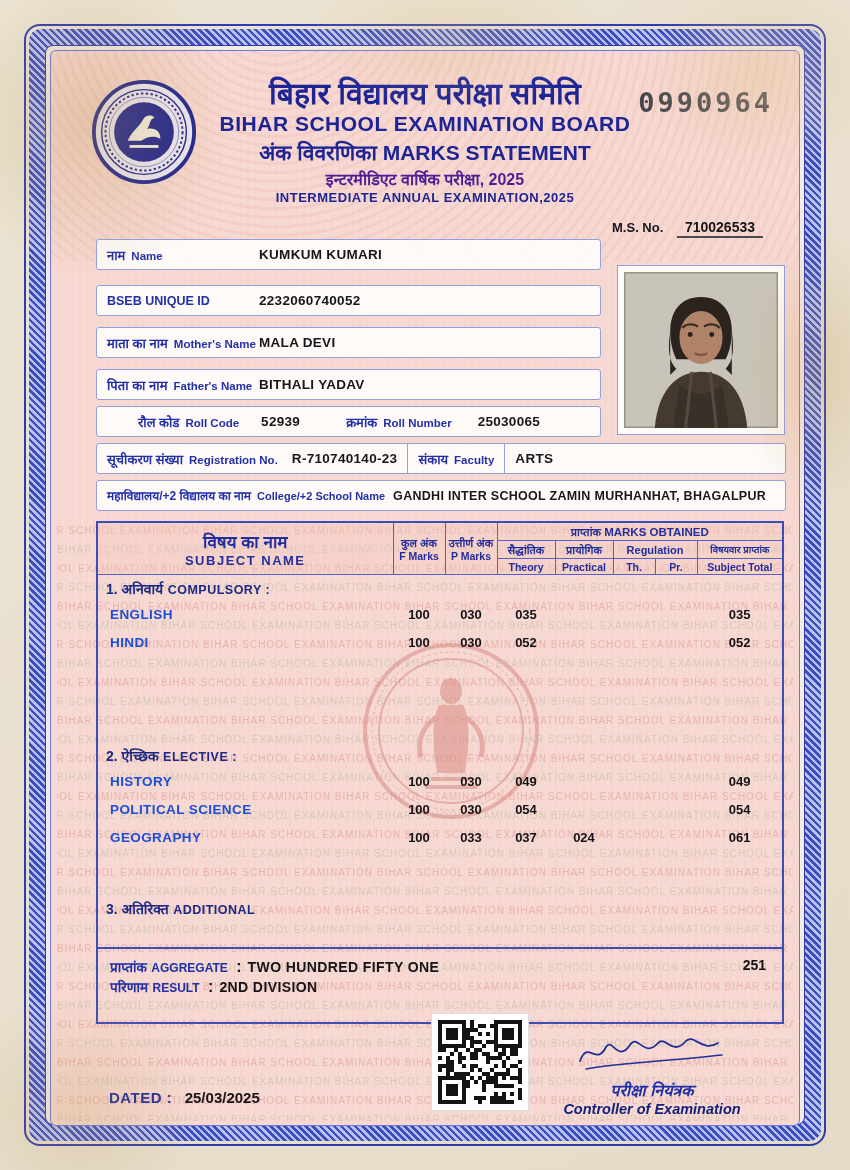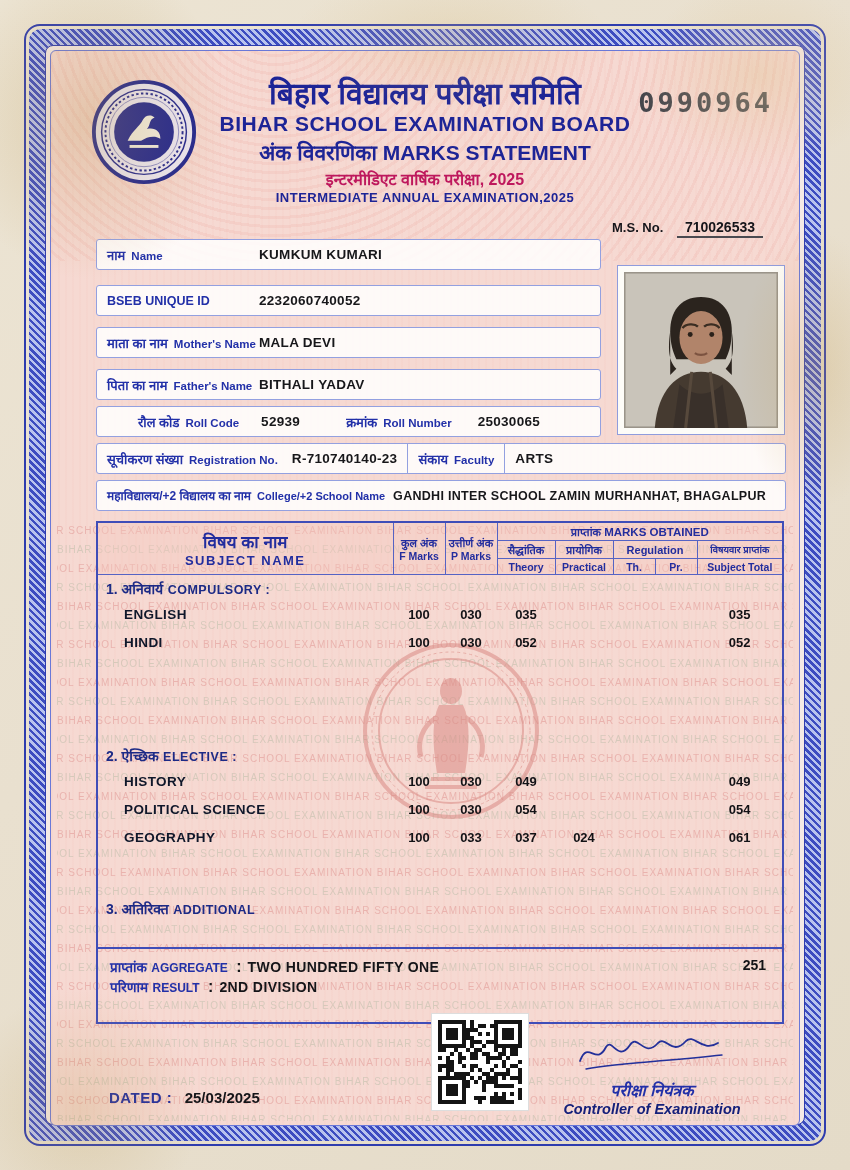--- a/index.html
+++ b/index.html
@@ -48,21 +48,21 @@
 
   
   .logo { position:absolute; left:40px; top:28px; width:106px; height:106px; z-index:3; }
   .serial { position:absolute; right:26px; top:36px; z-index:3;
             font-family:"DejaVu Sans Mono",monospace; font-size:27px; font-weight:700;
             color:#46464c; letter-spacing:3px; }
   .titles { position:relative; padding-top:26px; text-align:center; z-index:3; }
   .t-hi   { font-size:30px; font-weight:700; color:#1d2496; line-height:1.15; }
   .t-en   { font-size:21px; font-weight:700; color:#1d2496; letter-spacing:.5px; }
   .t-sub  { font-size:21px; font-weight:700; color:#1d2496; margin-top:2px; }
-  .t-exhi { font-size:16px; font-weight:700; color:#be185d; margin-top:2px; }
+  .t-exhi { font-size:16px; font-weight:700; color:#4c1d95; margin-top:2px; }
   .t-exen { font-size:13px; font-weight:700; color:#1d2496; letter-spacing:.5px; }
   .msno { position:absolute; top:168px; right:36px; z-index:3; font-size:13px; }
   .msno .lab { font-weight:700; color:#15151a; }
   .msno .val { font-weight:700; color:#15151a; font-size:14px; margin-left:10px;
                border-bottom:2px solid #4a4a50; padding:0 8px 1px 8px;margin-top:42px; }
 
   
   .field-row { position:absolute; left:45px; height:31px; display:flex; align-items:center;
                background:rgba(255,255,255,.85); border:1px solid #93a0e0; border-radius:3px;
                padding:0 10px; z-index:3; }
@@ -88,21 +88,21 @@
   .hi-sm { font-size:11px; }
   .en-sm { font-size:10.5px; }
   .h2 th { font-size:11px; height:17px; }
   .h3 th { font-size:10.5px; height:16px; }
   .obtained-h { font-size:11.5px; }
   tbody td { border:none; vertical-align:middle; }
   tr.sec td { color:#1c2a86; font-weight:700; padding:4px 0 2px 8px; height:24px; }
   .sec-hi { font-size:14px; }
   .sec-en { font-size:12.5px; letter-spacing:.5px; }
   tr.mrow td { height:28px; }
-  td.subj { font-weight:700; font-size:13.5px; color:#0f172a; padding-left:26px; letter-spacing:.4px; }
+  td.subj { font-weight:700; font-size:13.5px; color:#1d4ed8; padding-left:12px; letter-spacing:.4px; }
   td.mk   { font-weight:700; font-size:13px; color:#121216; text-align:center; }
   tr.sp-a td { height:86px; } tr.sp-b td { height:44px; } tr.sp-c td { height:28px; }
 
   
   .agg-box { width:688px; border:2px solid #3f4db8; margin-top:-2px; position:relative;
              padding:7px 12px 24px 12px; }
   .agg-line { display:flex; align-items:baseline; margin:2px 0; }
   .agg-line .lab { color:#2230a8; font-weight:700; flex:none; }
   .agg-line .lab .hi { font-size:13.5px; } .agg-line .lab .en { font-size:12px; }
   .agg-line .lab::after { content:" :"; color:#17171a; font-weight:700; margin:0 6px 0 4px; }

